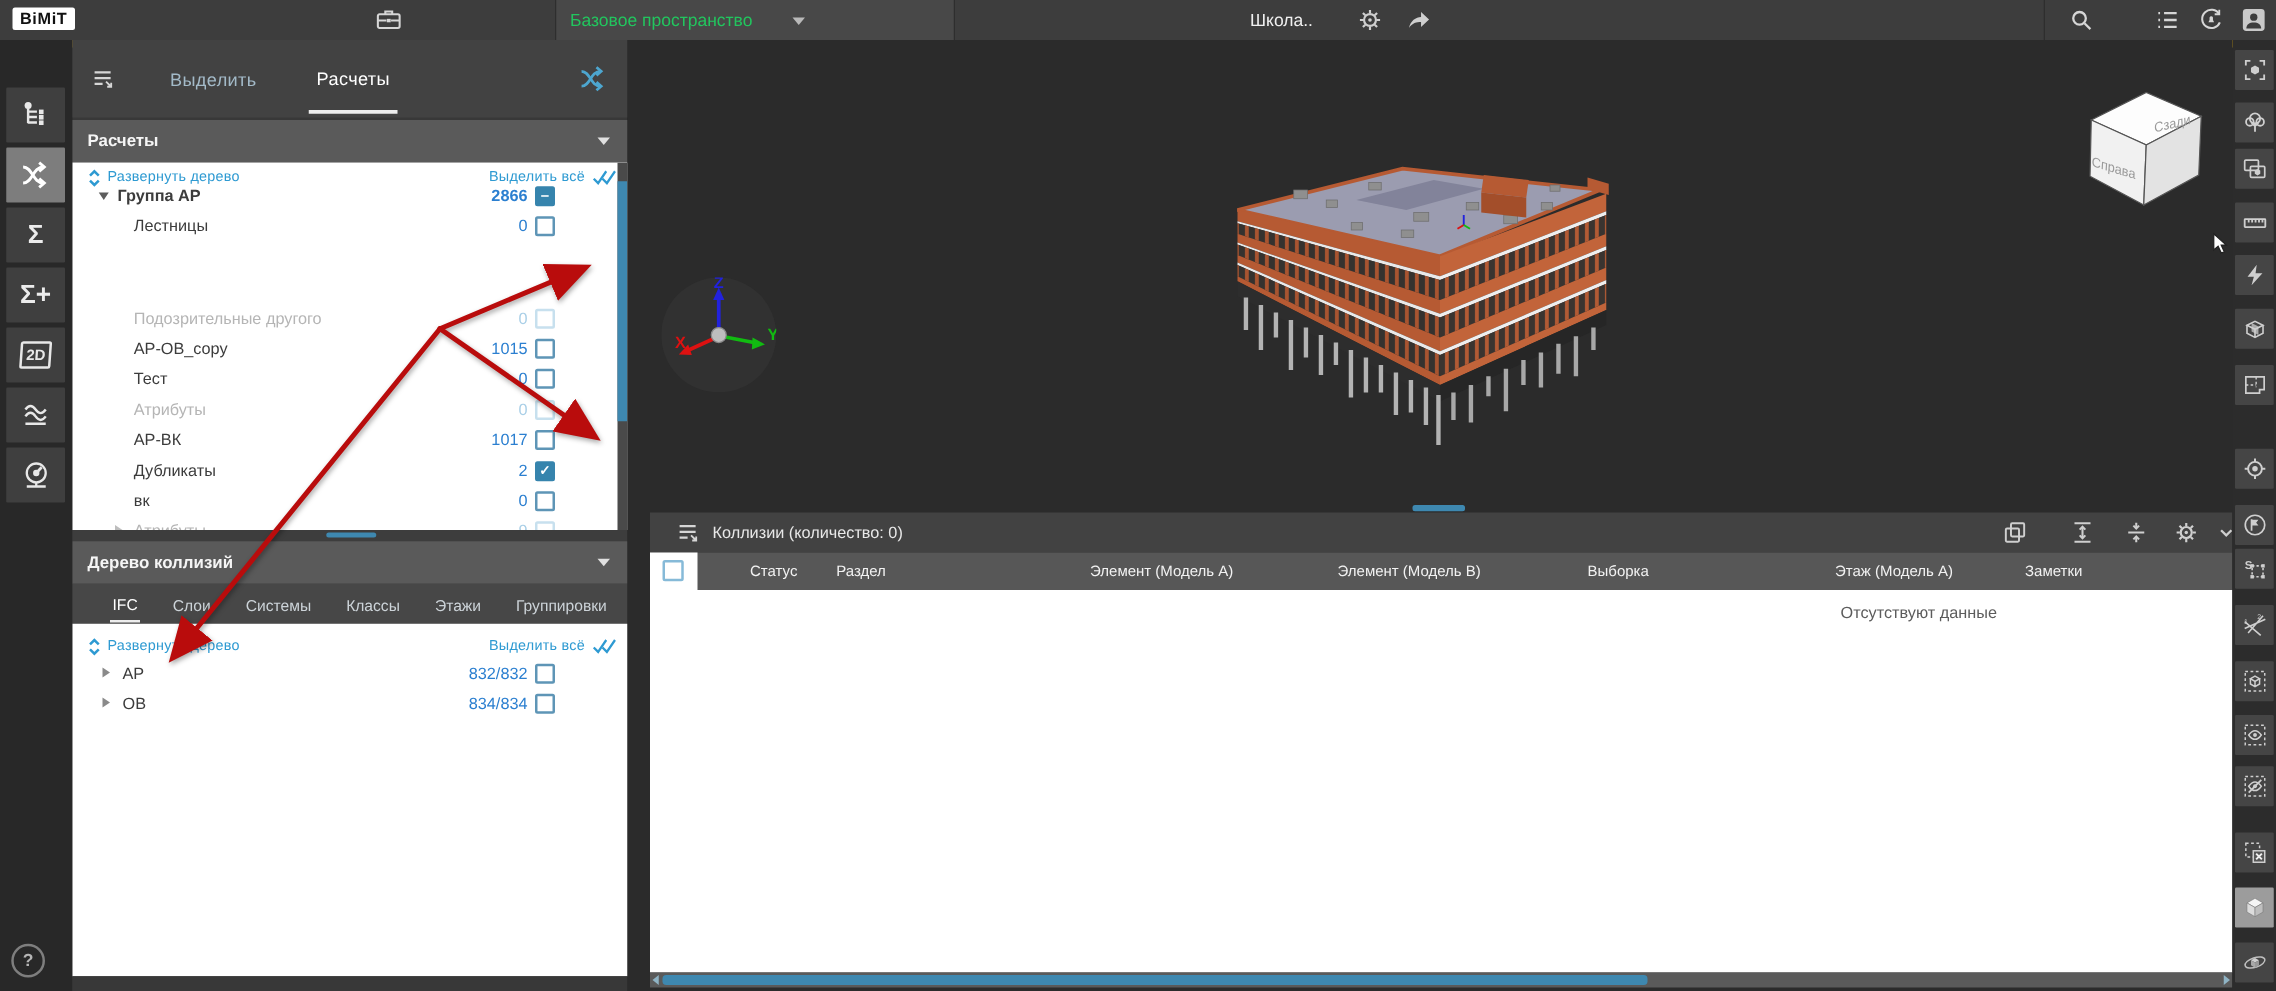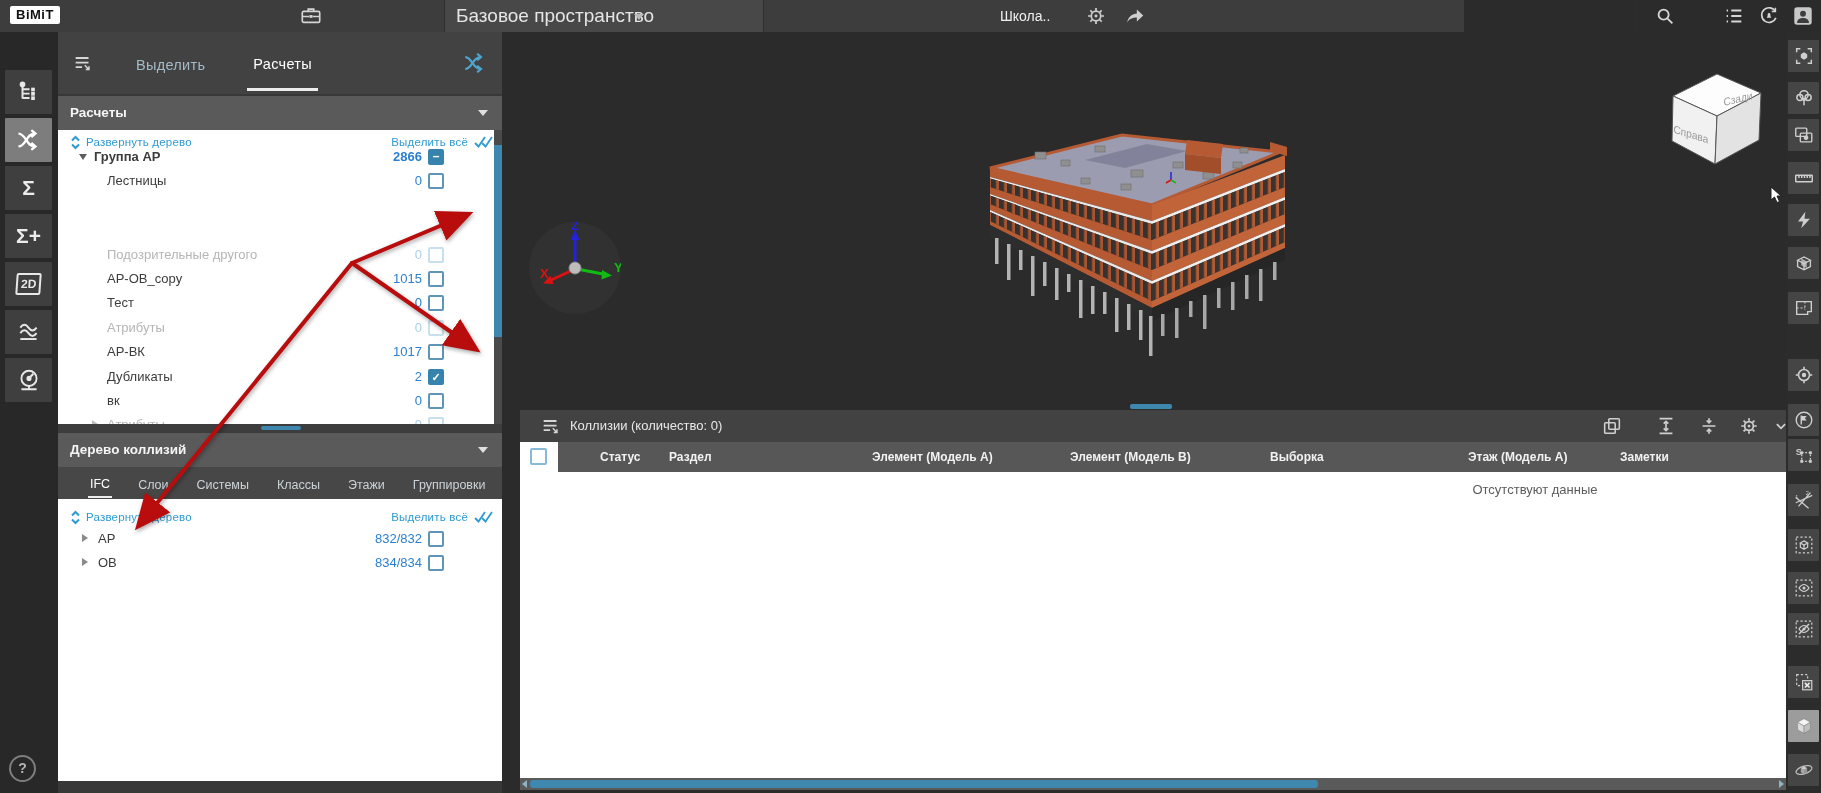--- a/index.html
+++ b/index.html
@@ -1,25 +1,25 @@
 <!DOCTYPE html>
 <html><head>
 <meta charset="utf-8">
 <style>
   html,body{margin:0;padding:0}
   body{width:1821px;height:793px;background:#2b2b2b;font-family:"Liberation Sans",sans-serif;overflow:hidden;position:relative}
   .abs{position:absolute}
   svg{display:block}
 
   
-  #topbar{position:absolute;left:0;top:0;width:1464px;height:32px;background:#3d3d3d;border-bottom:6px solid #eab308}
+  #topbar{position:absolute;left:0;top:0;width:1821px;height:32px;background:#3d3d3d;border-bottom:6px solid #eab308}
   #ws-seg{position:absolute;left:444px;top:0;width:318px;height:32px;background:#484848;border-left:1px solid #2e2e2e;border-right:1px solid #2e2e2e}
   #logo{position:absolute;left:10px;top:6px;background:#fff;color:#111;font-weight:bold;font-size:13px;padding:1px 6px 2px;border-radius:2px;letter-spacing:.5px}
   .tb-ico{position:absolute;top:5px;width:22px;height:22px}
-  .tb-txt{position:absolute;top:0;height:32px;line-height:32px;color:#e5e5e5;font-size:19px}
+  .tb-txt{position:absolute;top:0;height:32px;line-height:32px;color:#22c55e;font-size:14px}
   .caret-d{width:0;height:0;border-left:5px solid transparent;border-right:5px solid transparent;border-top:6px solid #b9b9b9}
   #tb-div{position:absolute;left:1635px;top:0;width:1px;height:32px;background:#2e2e2e}
 
   
   #lrail{position:absolute;left:0;top:32px;width:58px;height:761px;background:#282828}
   .rtile{position:absolute;left:5px;width:47px;height:44px;background:#3f3f3f;border-radius:1px;display:flex;align-items:center;justify-content:center;color:#e8e8e8}
   .rtile.active{background:#7d7d7d}
   .rtile .sig{font-size:21px;font-weight:bold;color:#ececec}
   .rtile .td{font-size:12px;font-weight:bold;border:2px solid #e8e8e8;padding:2px 3px;border-radius:2px;transform:skewX(-4deg)}
   #help{position:absolute;left:9px;top:755px;width:23px;height:23px;border:2px solid #7e7e7e;border-radius:50%;color:#b5b5b5;font-size:14px;font-weight:bold;text-align:center;line-height:23px}
@@ -72,21 +72,21 @@
 
   
   #bpanel{position:absolute;left:18px;top:372px;width:1266px;height:386px}
   #bhandle{position:absolute;left:610px;top:0;width:42px;height:5px;background:#3e88b0;border-radius:2px}
   #bheader{position:absolute;left:0;top:6px;width:1266px;height:32px;background:#424242}
   #btitle{position:absolute;left:50px;top:0;height:19px;line-height:32px;color:#e8e8e8;font-size:13px}
   .bh-ico{position:absolute;top:5px;width:22px;height:22px}
   #bthead{position:absolute;left:0;top:38px;width:1266px;height:30px;background:#575757}
   #bthead .cbcell{position:absolute;left:0;top:0;width:38px;height:30px;background:#fff}
   #bthead .cbcell span{position:absolute;left:10px;top:6px;width:13px;height:13px;border:2px solid #86bad8;border-radius:2px;background:#fff}
-  .col{position:absolute;top:0;height:30px;line-height:30px;color:#f2f2f2;font-size:12px;font-weight:bold}
+  .col{position:absolute;top:0;height:30px;line-height:30px;color:#f2f2f2;font-size:12px;font-weight:normal}
   #bbody{position:absolute;left:0;top:68px;width:1266px;height:306px;background:#fff}
   #empty{position:absolute;left:905px;top:10px;width:220px;text-align:center;color:#5c5c5c;font-size:13px}
   #bscroll{position:absolute;left:0;top:374px;width:1266px;height:12px;background:#5a5a5a}
   #bscroll .thumb{position:absolute;left:10px;top:2px;width:788px;height:8px;background:#3e88b0;border-radius:3px}
   .sc-ar{position:absolute;top:2px;width:0;height:0;border-top:4px solid transparent;border-bottom:4px solid transparent}
   .sc-l{left:2px;border-right:5px solid #8fb3c4}
   .sc-r{right:2px;border-left:5px solid #8fb3c4}
 
   
   #rrail{position:absolute;left:1786px;top:32px;width:35px;height:761px;background:#2c2c2c}

